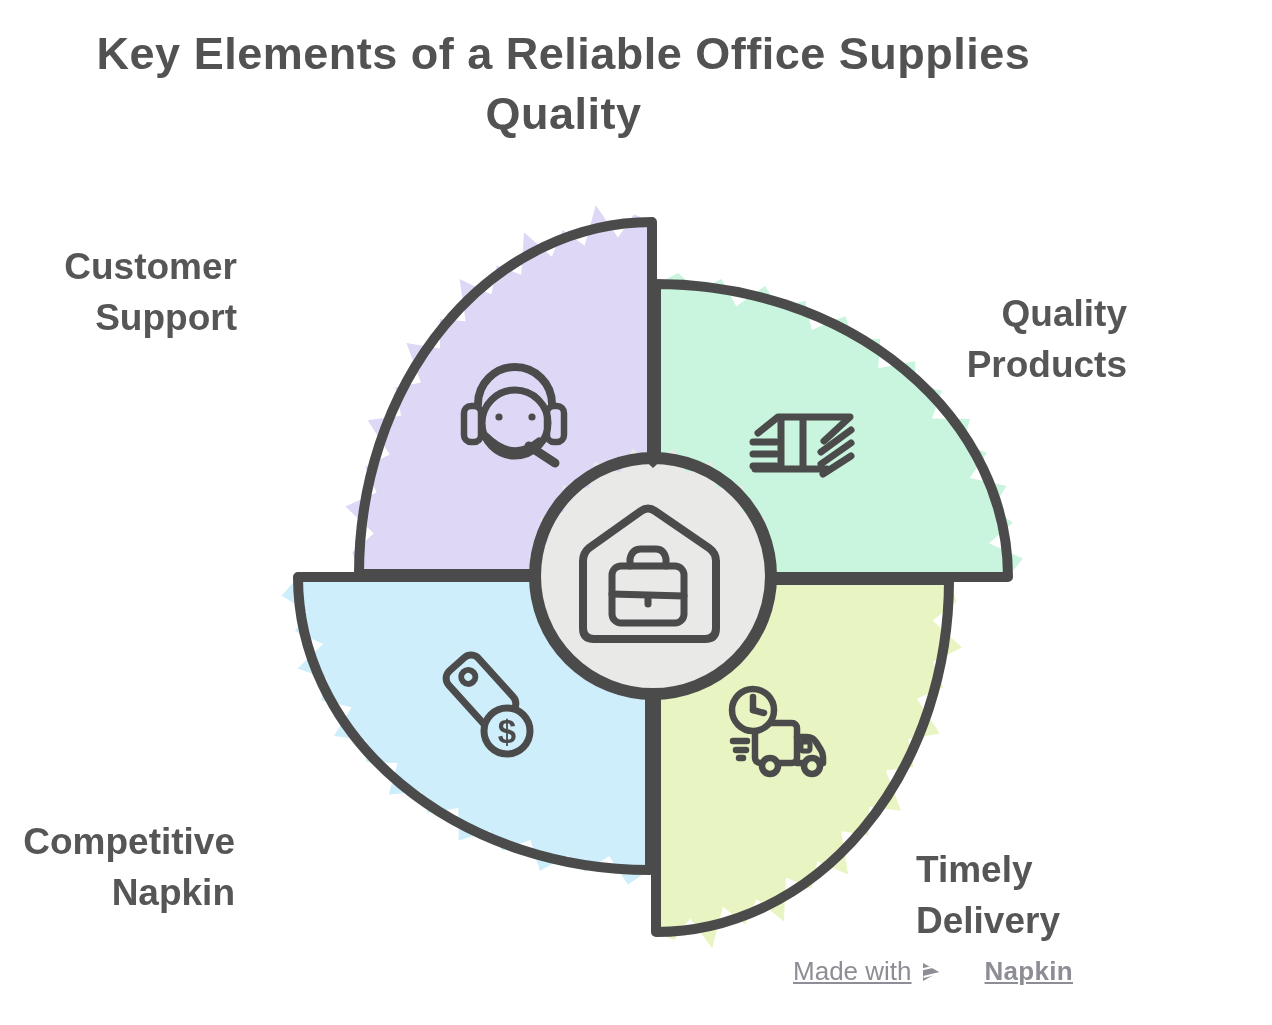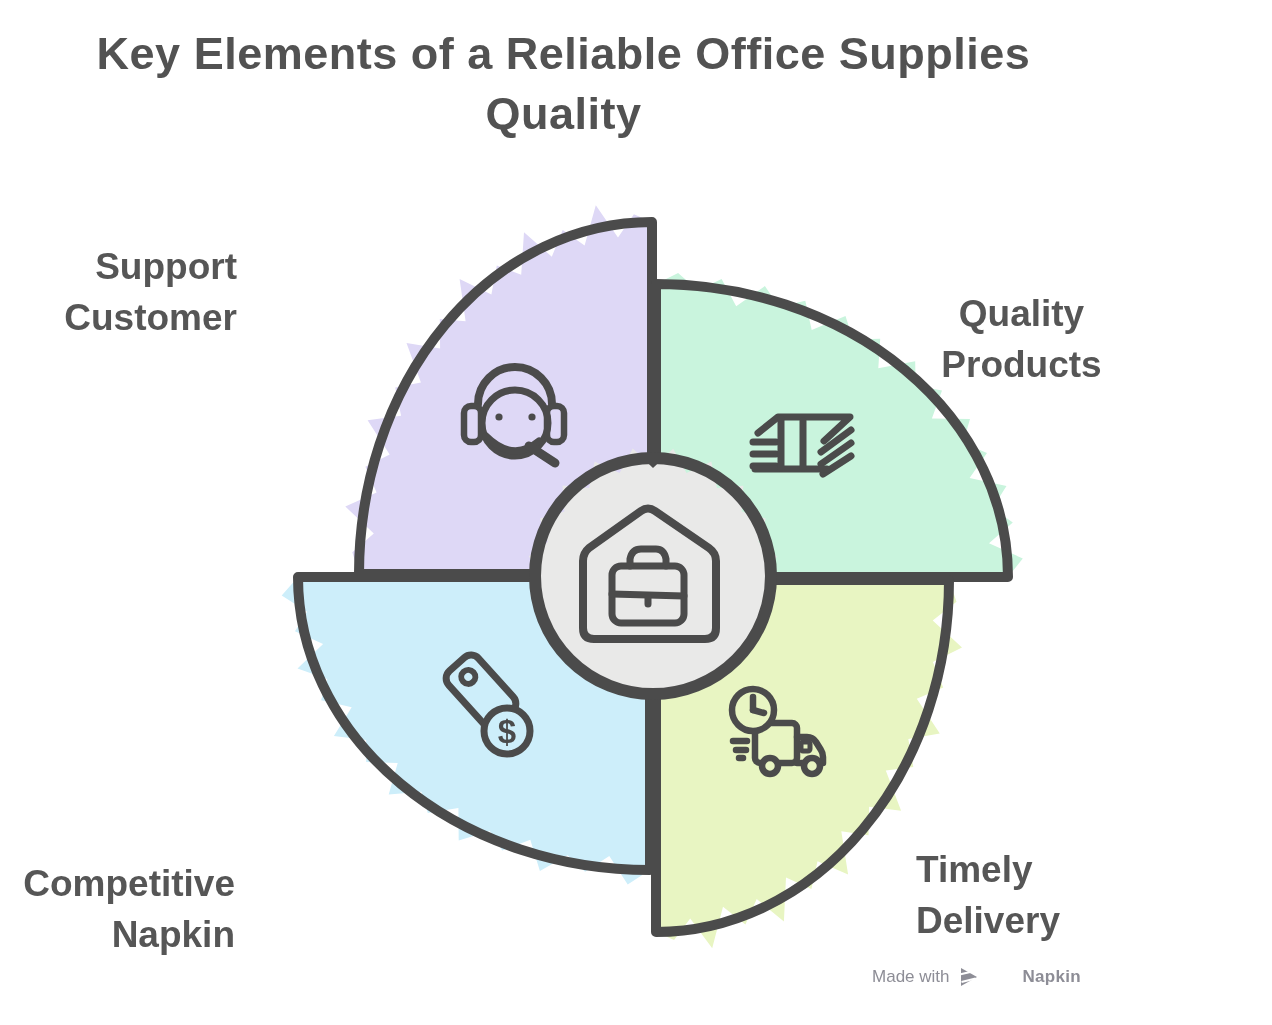--- a/index.html
+++ b/index.html
@@ -3,25 +3,25 @@
 <meta charset="utf-8">
 <style>
   html,body{margin:0;padding:0;background:#fff;}
   .stage{position:relative;width:1084px;height:1025px;overflow:hidden;background:#ffffff;
          font-family:"Liberation Sans",sans-serif;padding-left:43px;}
   .page-title{position:absolute;top:24px;left:0;right:0;text-align:center;
               font-size:45px;font-weight:700;line-height:60px;letter-spacing:.5px;}
   svg.diagram{position:absolute;left:0;top:0;}
   .sector-label{position:absolute;font-size:37px;font-weight:700;line-height:51px;}
   .label-customer-support{top:241px;right:890px;text-align:right;}
-  .label-quality-products{top:288px;left:916px;text-align:center;}
-  .label-competitive-pricing{top:816px;right:892px;text-align:right;margin-top:42px;}
+  .label-quality-products{top:288px;left:916px;text-align:right;}
+  .label-competitive-pricing{top:816px;right:892px;text-align:right;}
   .label-timely-delivery{top:816px;left:916px;text-align:left;margin-top:28px;}
-  .footer{position:absolute;right:46px;bottom:38px;display:flex;align-items:center;gap:9px;
-          font-size:17px;}
+  .footer{position:absolute;right:54px;bottom:38px;display:flex;align-items:center;gap:9px;
+          font-size:26px;text-decoration:underline;}
   .footer .brand{font-weight:700;letter-spacing:.3px;margin-left:35px;}
   .icon-stroke{fill:none;stroke-linecap:round;stroke-linejoin:round;}
   .dollar-text{font-family:"Liberation Sans",sans-serif;font-weight:700;font-size:33px;}
 </style>
 </head>
 <body>
 
 <div class="stage">
 
   <div class="page-title" style="color: rgb(82, 82, 82);">
@@ -94,22 +94,22 @@
     <g class="icon-stroke" stroke-width="8" stroke="#4b4b4b">
       <path d="M583 561 Q583 553 589 548 L641 511 Q648 506 655 511 L709 548 Q716 553 716 561 L716 628 Q716 639 705 639 L594 639 Q583 639 583 628 Z"></path>
       <rect x="612" y="566" width="72" height="57" rx="9" stroke-width="7"></rect>
       <path stroke-width="7" d="M630 566 L630 559 Q632 549 641 549 L656 549 Q664 549 666 559 L666 566"></path>
       <path stroke-width="7" d="M612 594 L684 596"></path>
       <path stroke-width="7" d="M648 596 L648 604"></path>
     </g>
   </svg>
 
   <div class="sector-label label-customer-support" style="color: rgb(86, 86, 86);">
+    <div>Customer</div>
     <div>Support</div>
-    <div>Customer</div>
   </div>
   <div class="sector-label label-quality-products" style="color: rgb(86, 86, 86);">
     <div>Quality Products</div>
   </div>
   <div class="sector-label label-competitive-pricing" style="color: rgb(86, 86, 86);">
     <div>Competitive</div>
     <div>Napkin</div>
   </div>
   <div class="sector-label label-timely-delivery" style="color: rgb(86, 86, 86);">
     <div>Timely Delivery</div>

